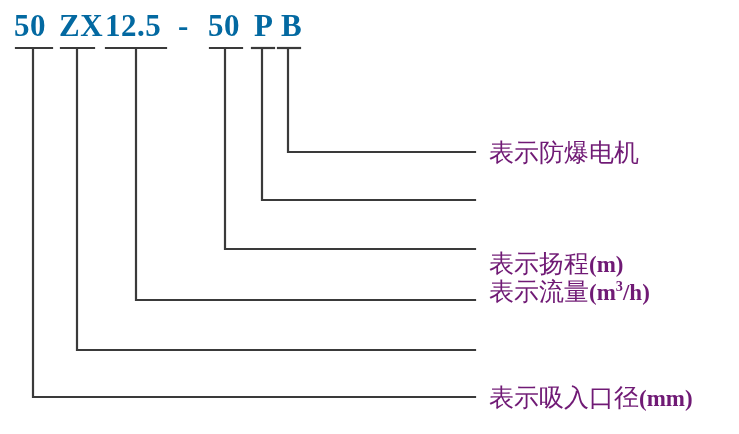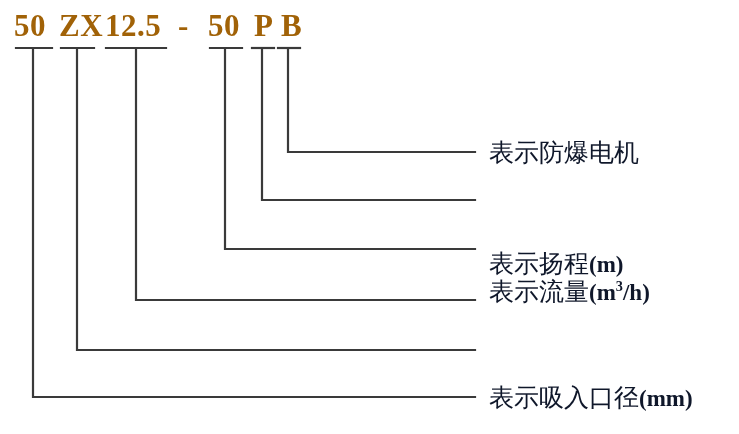--- a/index.html
+++ b/index.html
@@ -21,37 +21,37 @@
     top: 0;
     width: 739px;
     height: 46px;
   }
   .model-token {
     position: absolute;
     font-family: "Liberation Serif", serif;
     font-weight: bold;
     font-size: 31px;
     line-height: 31px;
-    color: #a16207;
+    color: #0369a1;
     white-space: nowrap;
     letter-spacing: 0.5px;
   }
   #leader-svg {
     position: absolute;
     left: 0;
     top: 0;
     width: 739px;
     height: 434px;
   }
   .callout-label {
     position: absolute;
     left: 489px;
     font-size: 25px;
     line-height: 26px;
-    color: #0f172a;
+    color: #701a75;
     white-space: nowrap;
     font-family: "Liberation Sans", sans-serif;
   }
   .callout-label .unit {
     font-family: "Liberation Serif", serif;
     font-weight: bold;
     font-size: 23px;
   }
   .callout-label .unit sup {
     font-size: 0.62em;

